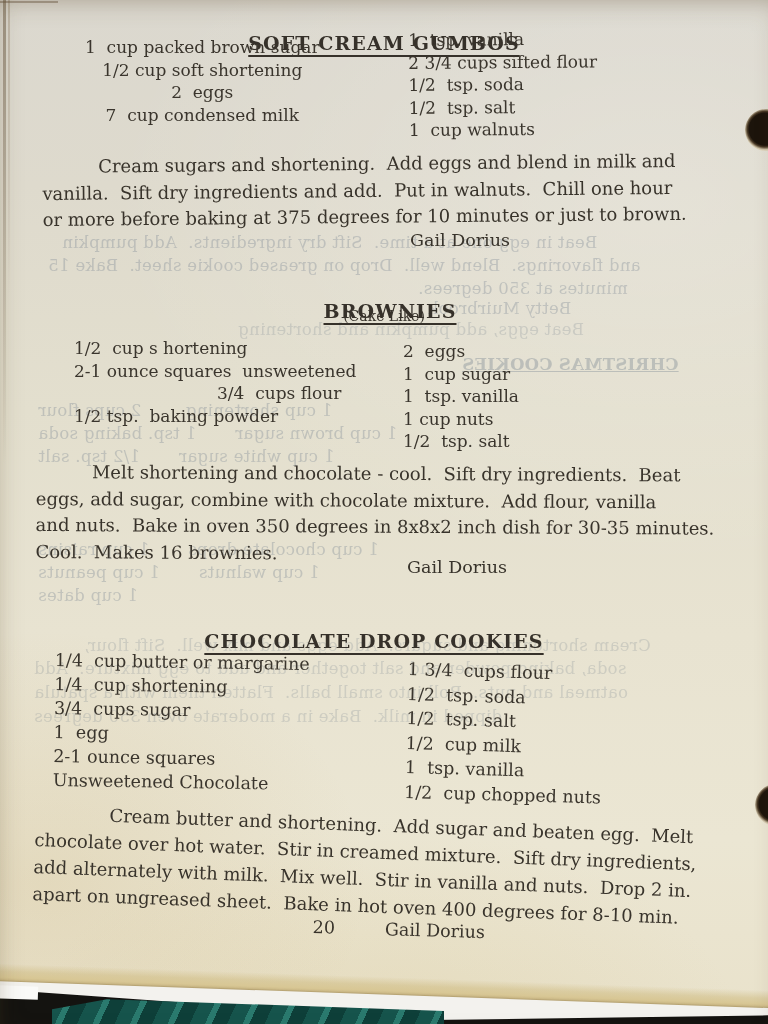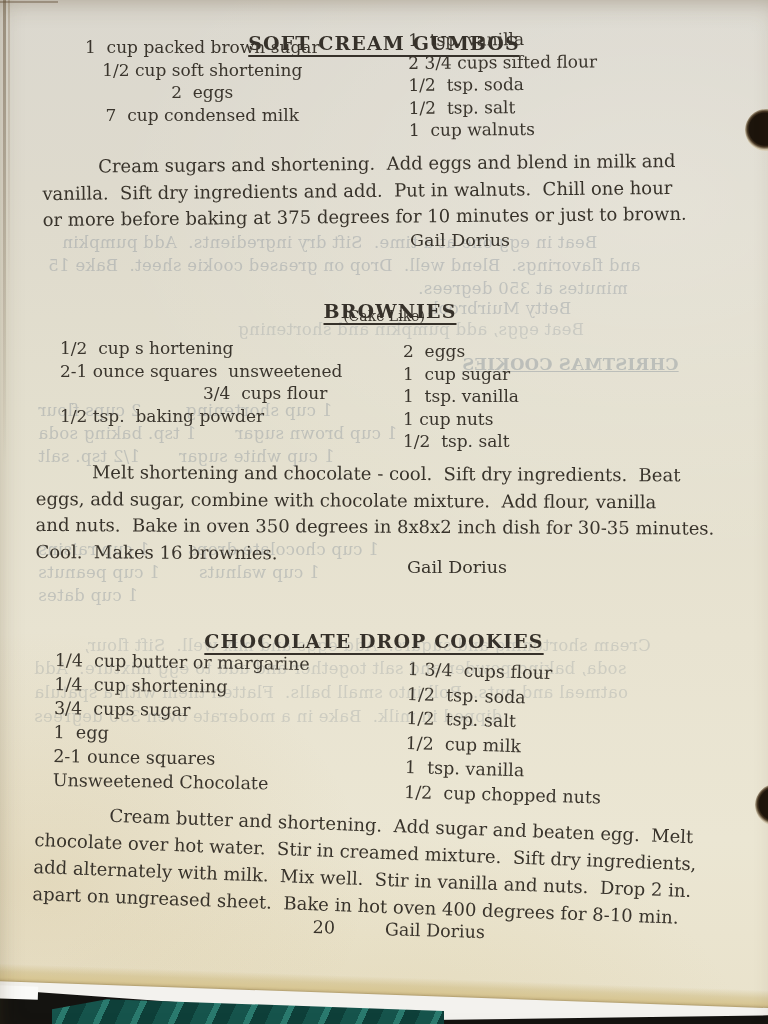--- a/index.html
+++ b/index.html
@@ -50,21 +50,21 @@
   .attribution{position:absolute;font-size:17.5px;color:#38332b;}
 
   .t1{top:16px;}
   .r1-left{top:36px;left:85px;text-align:center;}
   .r1-right{top:29px;left:408px;transform:rotate(-.5deg);transform-origin:left top;}
   .r1-para{top:154px;left:42px;transform:rotate(-.55deg);transform-origin:left top;}
   .r1-attr{top:230px;left:410px;}
 
   .t2{top:284px;padding-left:6px;}
   .t2s{top:308px;}
-  .r2-left{top:337px;left:60px;}
+  .r2-left{top:337px;left:74px;}
   .r2-left div:nth-child(3){padding-left:143px;}
   .r2-right{top:340px;left:403px;}
   .r2-para{top:459px;left:36px;transform:rotate(.3deg);transform-origin:left top;}
   .r2-attr{top:557px;left:407px;}
 
   .t3{top:614px;transform:translateX(-10px);}
   .r3-left{top:648px;left:55px;font-size:17.5px;transform:rotate(.9deg);transform-origin:left top;}
   .r3-left div{height:24px;line-height:24px;}
   .r3-right{top:657px;left:408px;font-size:17.5px;transform:rotate(1.6deg);transform-origin:left top;}
   .r3-right div{height:24.5px;line-height:24.5px;}

